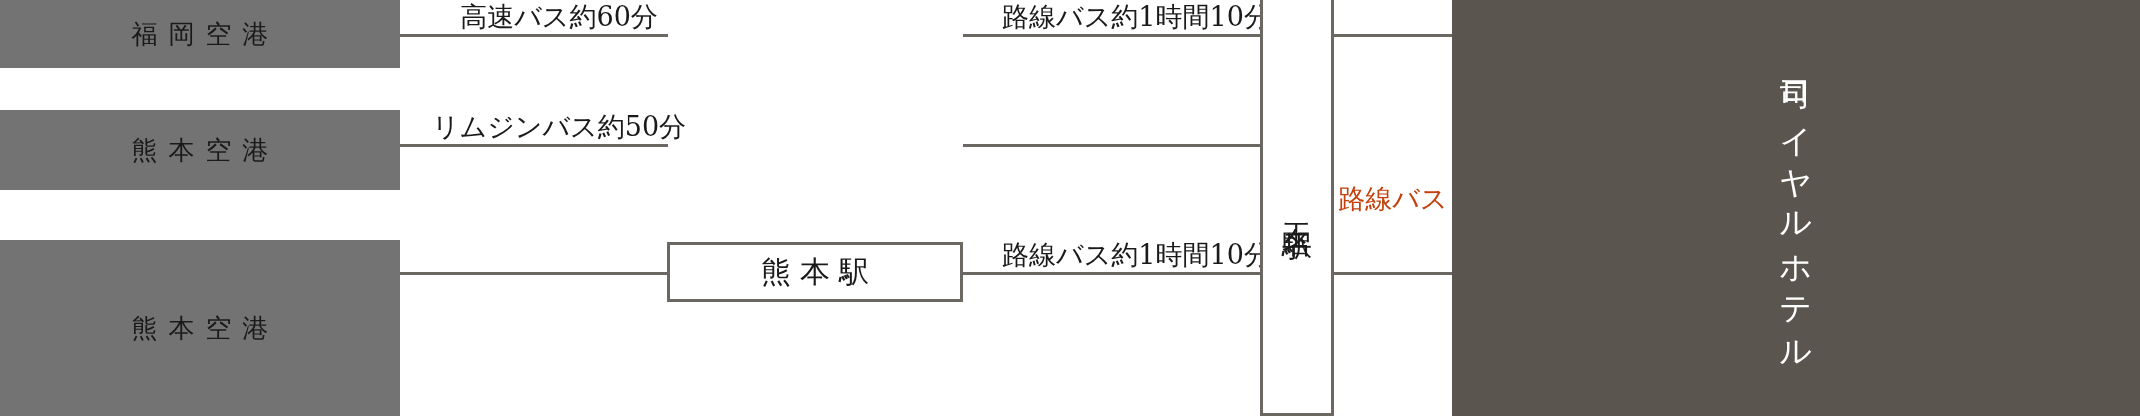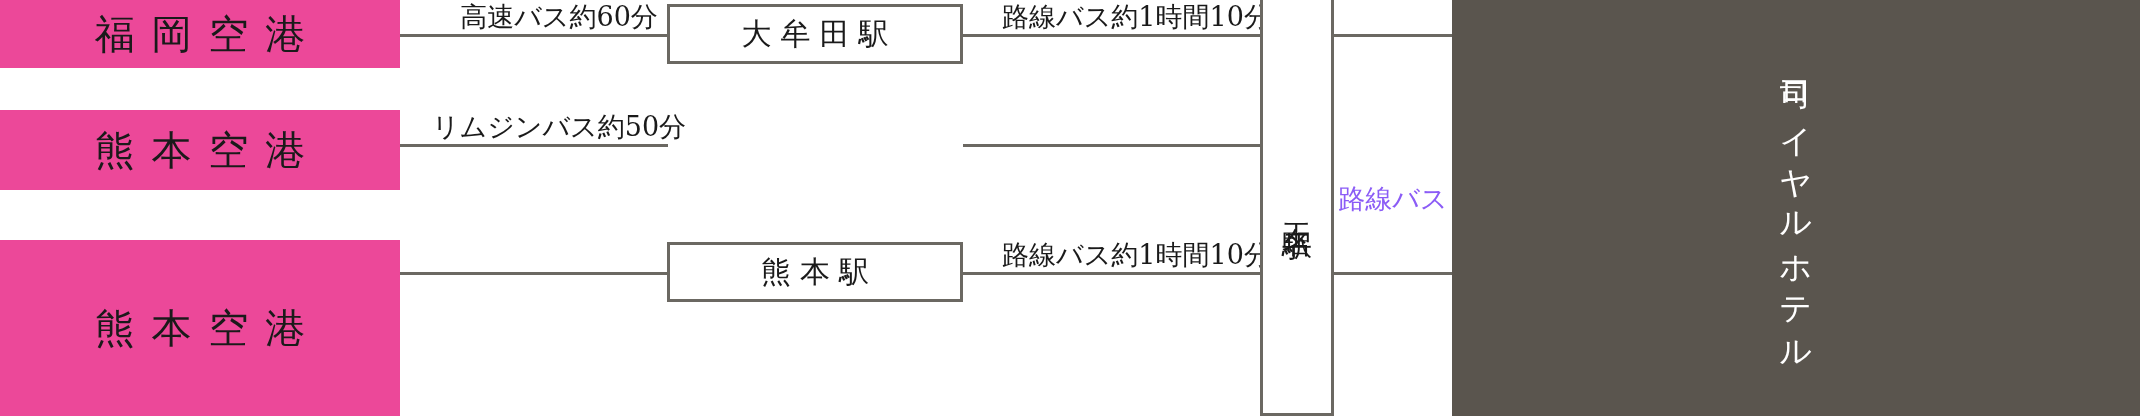--- a/index.html
+++ b/index.html
@@ -13,24 +13,24 @@
     position:relative;
     width:2140px;height:416px;
     background:#ffffff;
   }
 
   
   .origin-band{
     position:absolute;
     left:0;
     width:400px;
-    background:#ec4899;
+    background:#737373;
     display:flex;align-items:center;justify-content:center;
     color:#1a1a1a;
-    font-size:40px;
+    font-size:26px;
     letter-spacing:.42em;
     text-indent:.42em;
     white-space:nowrap;
   }
   .origin-band.r1{top:0;height:68px;}
   .origin-band.r2{top:110px;height:80px;}
   .origin-band.r3{top:240px;height:176px;}
 
   
   .rule{
@@ -110,21 +110,21 @@
   
   .final-leg{
     position:absolute;
     left:1334px;
     top:0;
     width:118px;
     height:399px;
     display:flex;align-items:center;justify-content:center;
     text-align:center;
     font-size:27px;
-    color:#8b5cf6;
+    color:#c2410c;
     line-height:1.35;
   }
 
   
   .destination-band{
     position:absolute;
     left:1452px;
     top:0;
     width:688px;
     height:416px;
@@ -143,21 +143,20 @@
 </head>
 <body>
 
 <div id="access-diagram">
 
   <div class="origin-band r1">福岡空港</div>
 
   <div class="rule seg-a1"></div>
   <div class="leg-label a1">高速バス約60分</div>
 
-  <div class="station-box s1">大牟田駅</div>
 
   <div class="rule seg-b1"></div>
   <div class="leg-label b1">路線バス約1時間10分</div>
 
   <div class="origin-band r2">熊本空港</div>
 
   <div class="rule seg-a2"></div>
   <div class="leg-label a2">リムジンバス約50分</div>
 
 

